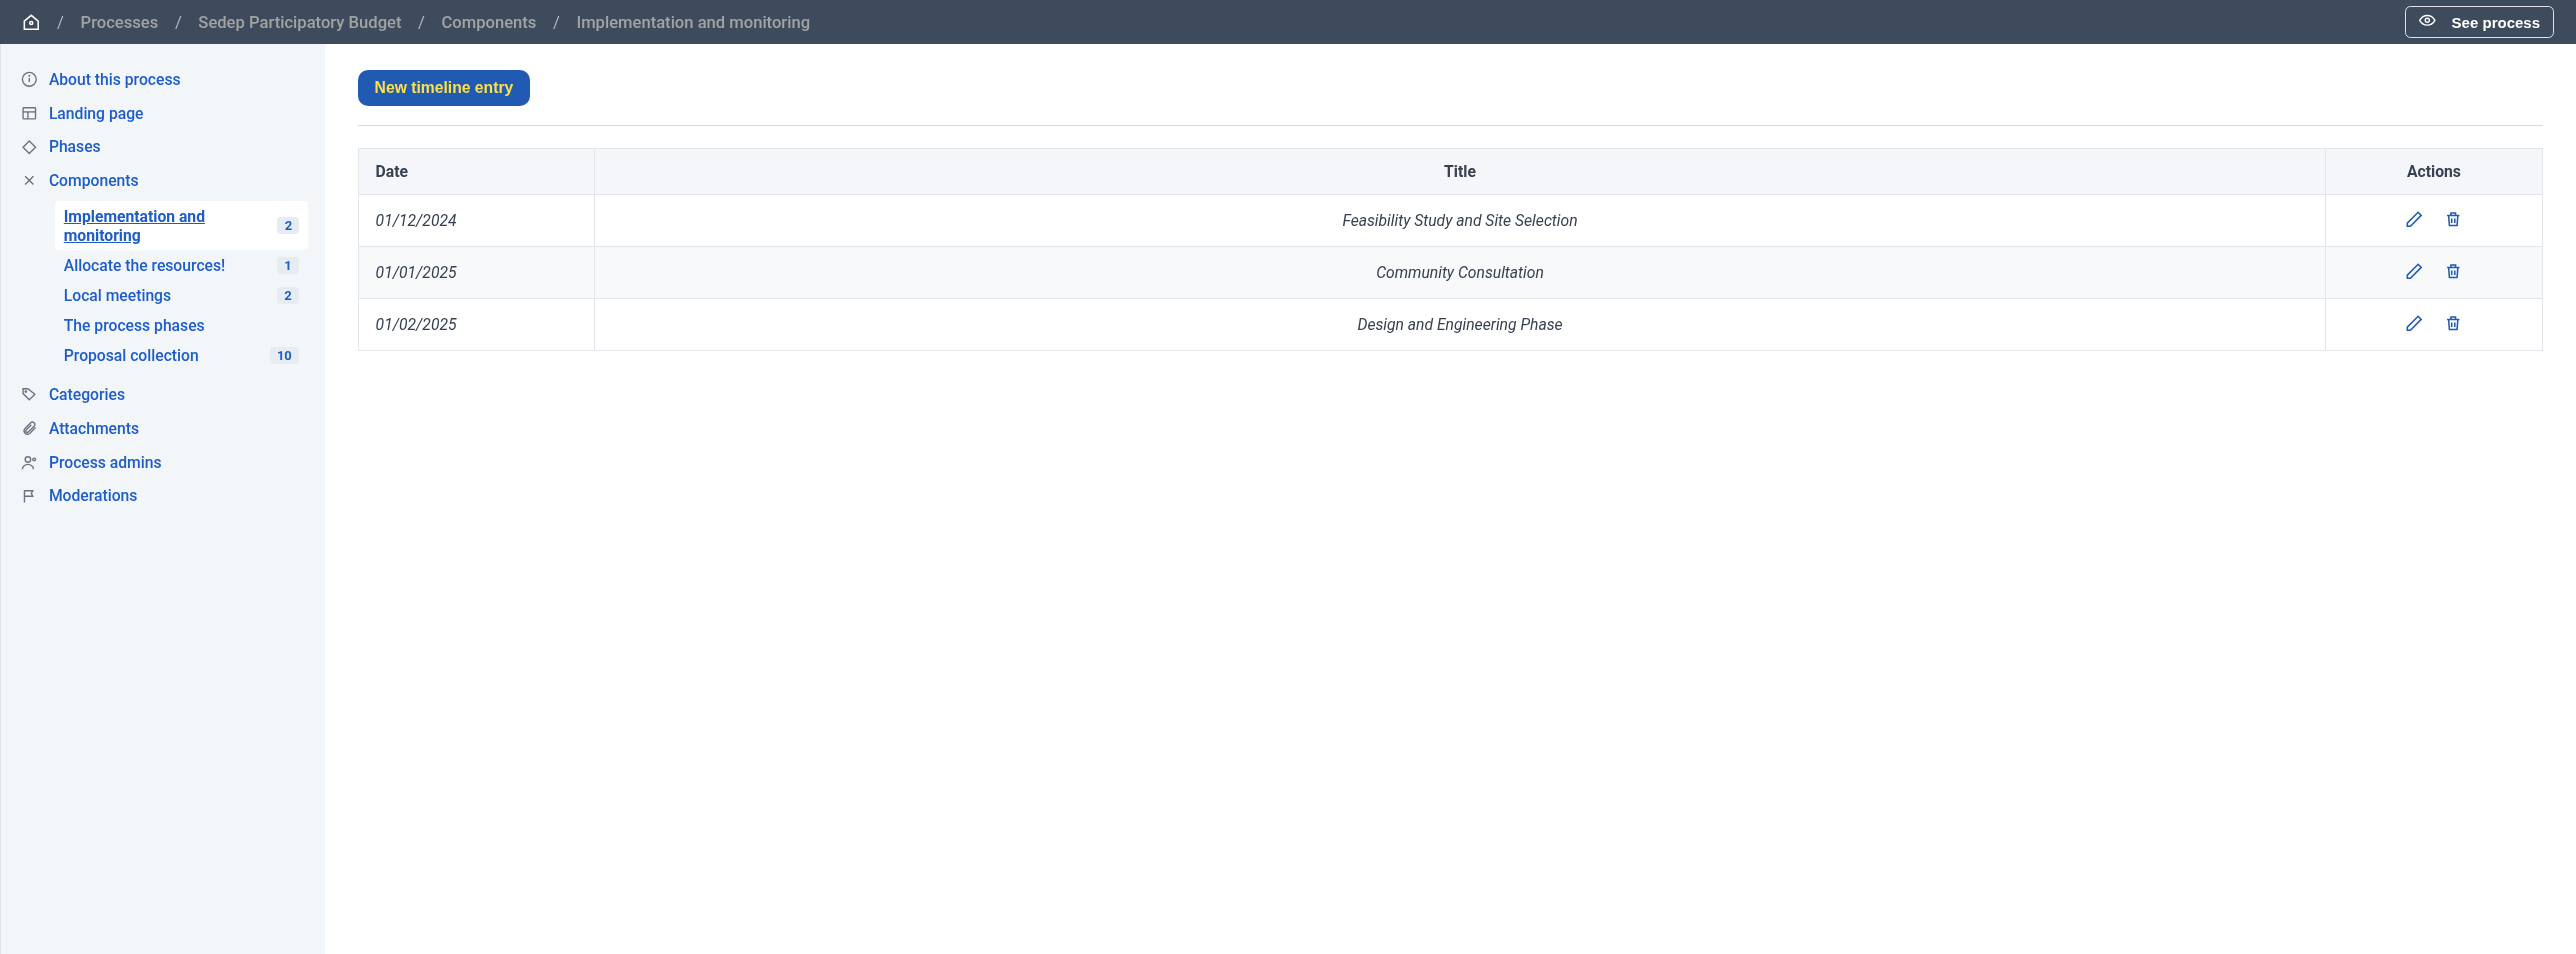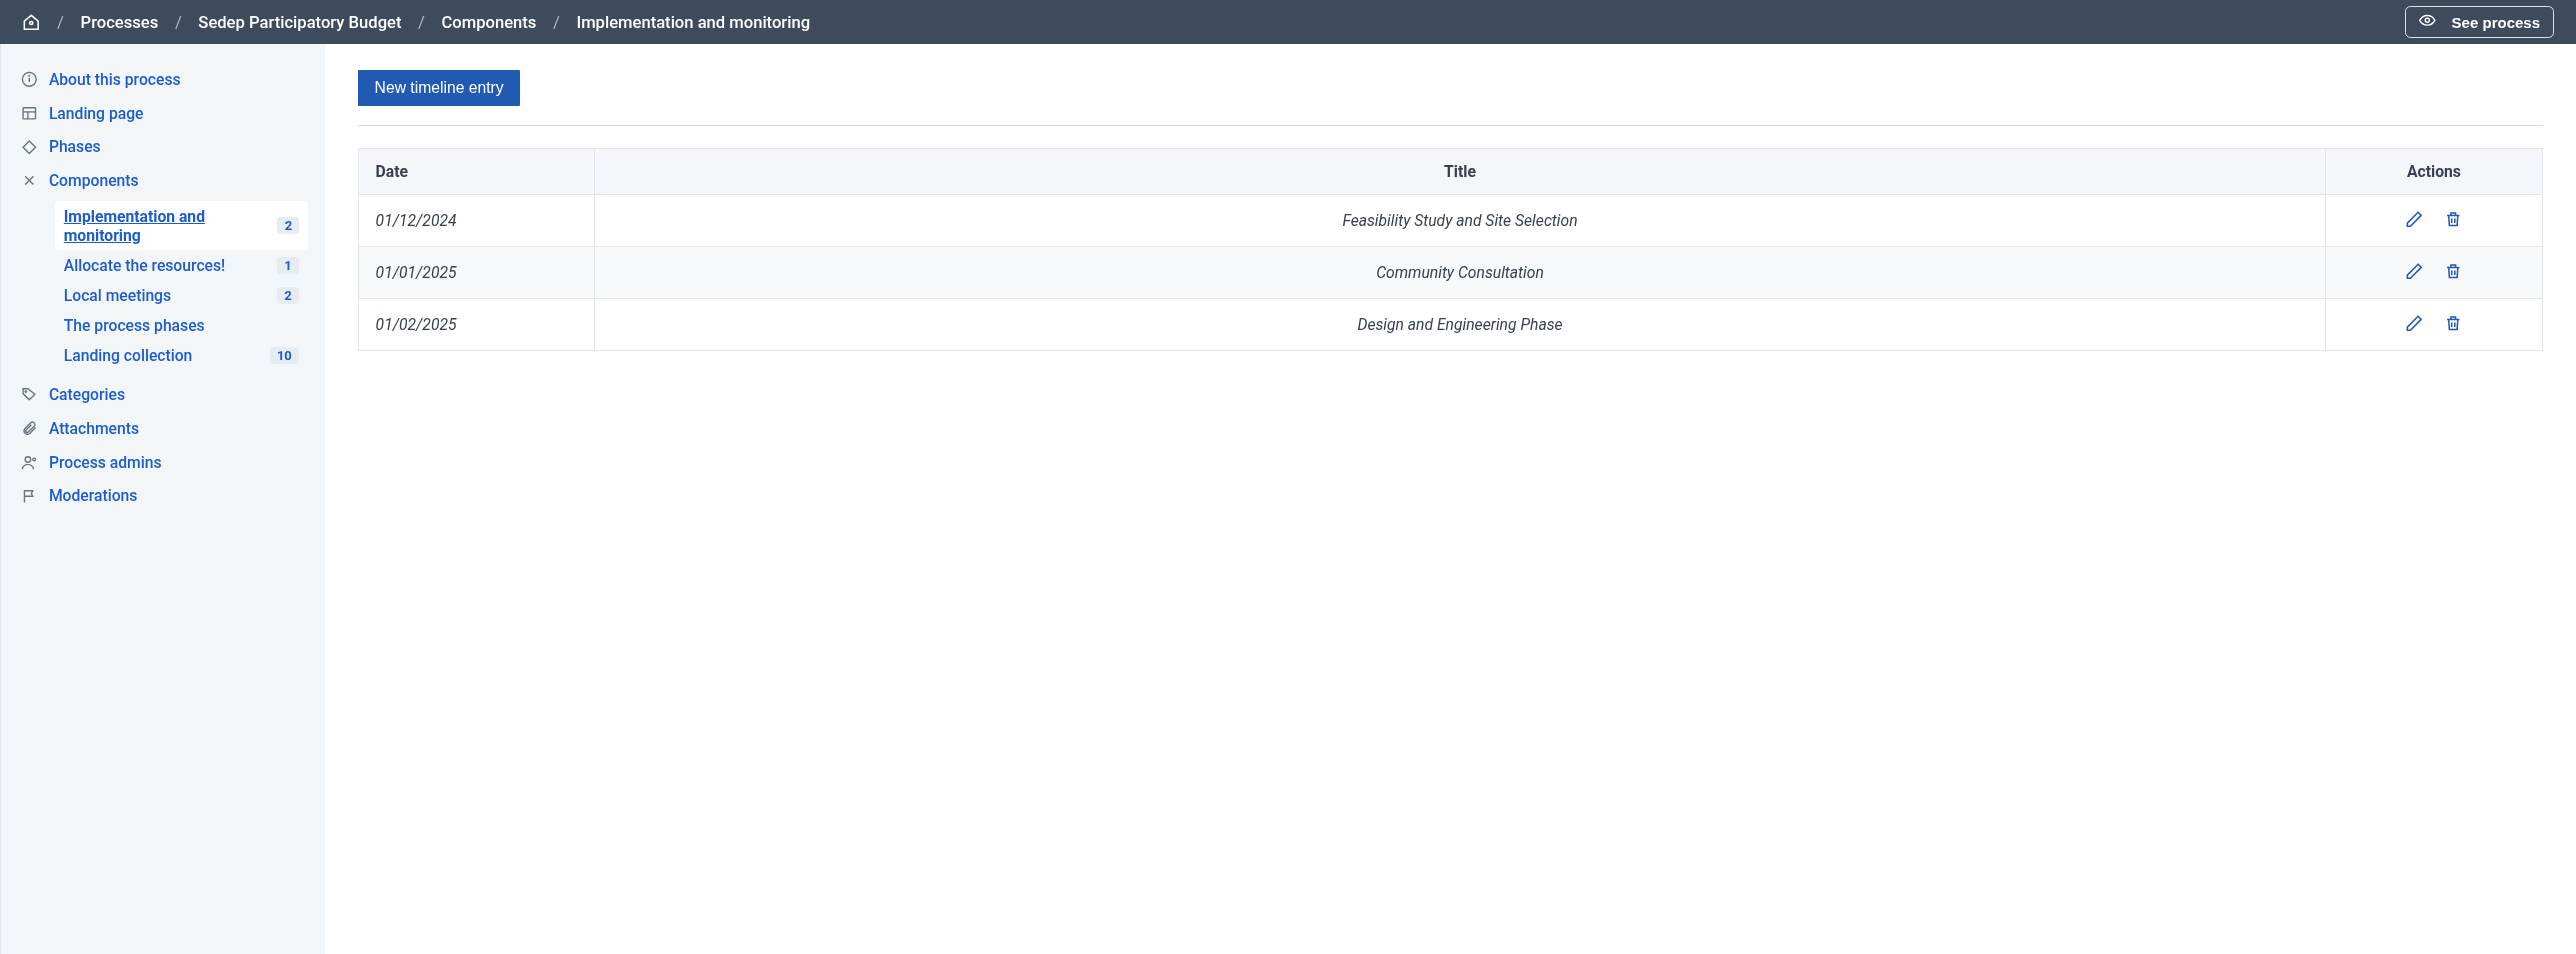--- a/index.html
+++ b/index.html
@@ -19,21 +19,21 @@
     height: 44px;
   }
   .breadcrumb {
     display: flex;
     align-items: center;
     gap: 16.6px;
     font-size: 16.6px;
     font-weight: 500;
   }
   .breadcrumb .sep { color: #aeb7c2; font-weight: 400; }
-  .breadcrumb a, .breadcrumb span.item { color: #ffffff; text-decoration: none; cursor: pointer; }
+  .breadcrumb a, .breadcrumb span.item { color: #a3a3a3; text-decoration: none; cursor: pointer; }
   .home-icon { display:inline-flex; align-items:center; }
   .see-process-btn {
     border: 0.9px solid #e0e4ea;
     background: transparent;
     color: #fff;
     padding: 5.5px 13px;
     border-radius: 5.5px;
     font-size: 15px;
     font-weight: 600;
     display: flex;
@@ -104,26 +104,26 @@
     padding-bottom: 18.5px;
     border-bottom: 0.9px solid #d6dbe1;
   }
   .page-title {
     font-size: 23px;
     font-weight: 800;
     color: #1f2937;
   }
   .primary-btn {
     background: #215ab3;
-    color: #ffffff;
+    color: #fde047;
     border: none;
     padding: 9.2px 16.6px;
-    border-radius: 1px;
+    border-radius: 10px;
     font-size: 15.7px;
-    font-weight: 400;
+    font-weight: 700;
     cursor: pointer;
   }
   table.data {
     width: 100%;
     border-collapse: collapse;
     margin-top: 22px;
     font-size: 15.7px;
   }
   table.data th {
     background: #f4f6f9;
@@ -232,21 +232,21 @@
             <span class="badge">1</span>
           </li>
           <li class="sub-item">
             <span class="sub-label">Local meetings</span>
             <span class="badge">2</span>
           </li>
           <li class="sub-item">
             <span class="sub-label">The process phases</span>
           </li>
           <li class="sub-item">
-            <span class="sub-label">Landing collection</span>
+            <span class="sub-label">Proposal collection</span>
             <span class="badge">10</span>
           </li>
         </ul>
       </li>
       <li>
         <div class="nav-item">
           <span class="left">
             <span class="nav-icon"><svg viewBox="0 0 24 24" width="16.6" height="16.6" fill="none" stroke="currentColor" stroke-width="2">
                   <path d="M20 12l-8 8-9-9V4h7z"></path>
                   <circle cx="7" cy="8" r="1"></circle>

